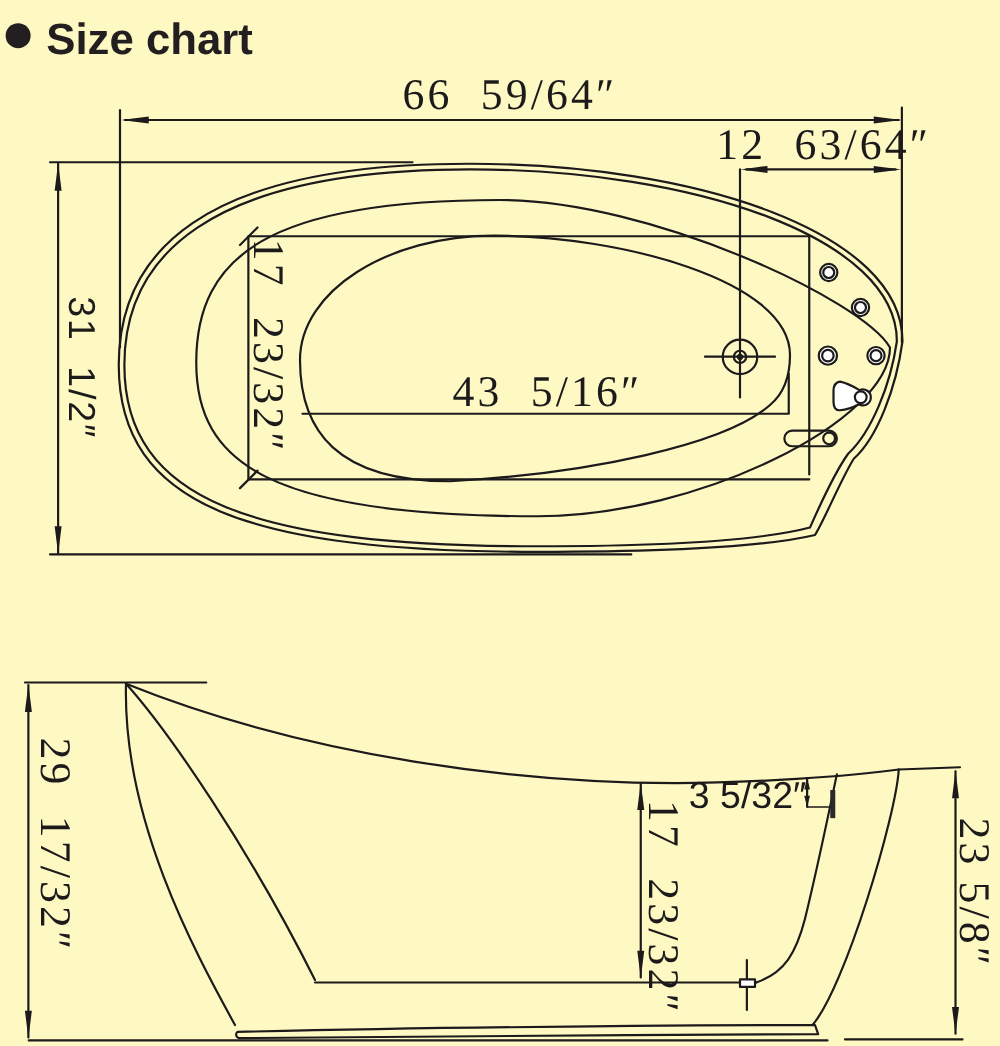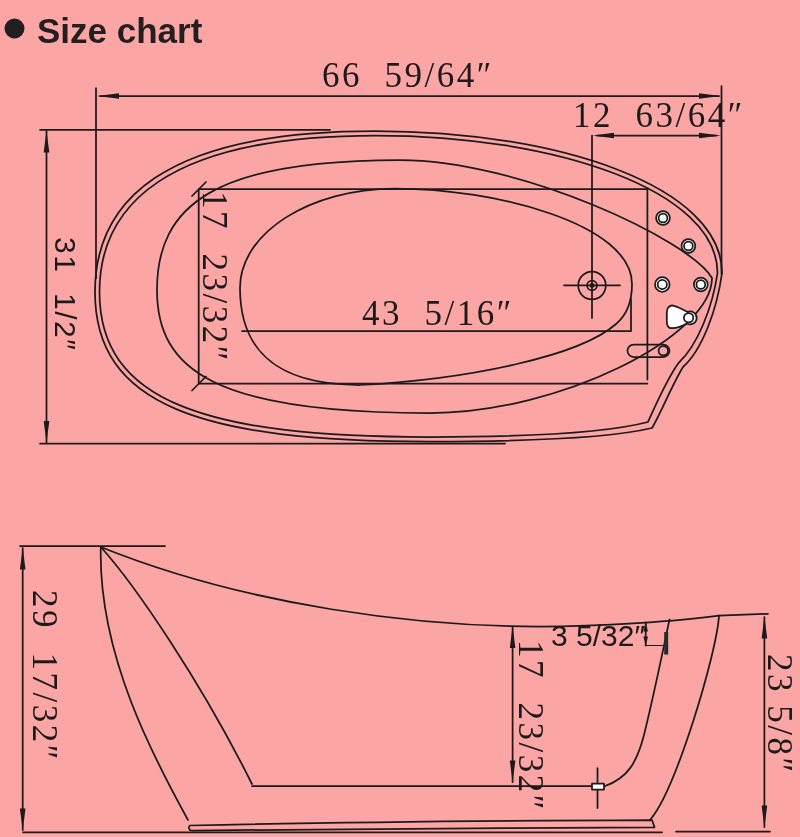--- a/index.html
+++ b/index.html
@@ -1,16 +1,16 @@
 <!DOCTYPE html>
 <html><head>
 <meta charset="utf-8">
 <style>
 html,body{margin:0;padding:0;background:#ffffff;}
-#page{position:relative;width:800px;height:837px;background:#fca5a5;overflow:hidden;}
+#page{position:relative;width:800px;height:837px;background:#fef9c3;overflow:hidden;}
 svg{position:absolute;left:0;top:0;}
 .dim{font-family:"Liberation Serif",serif;font-size:35px;fill:#1c1a1b;letter-spacing:2.5px;}
 .dimsans{font-family:"Liberation Sans",sans-serif;font-size:30px;fill:#1c1a1b;}
 </style>
 </head>
 <body>
 <div id="page">
 <svg width="800" height="837" viewBox="0 0 800 837" fill="none" stroke="#1c1a1b" stroke-width="1.75" stroke-linecap="round" stroke-linejoin="round">
 
 <circle cx="14.5" cy="28.5" r="10" fill="#231f20" stroke="none"></circle>

